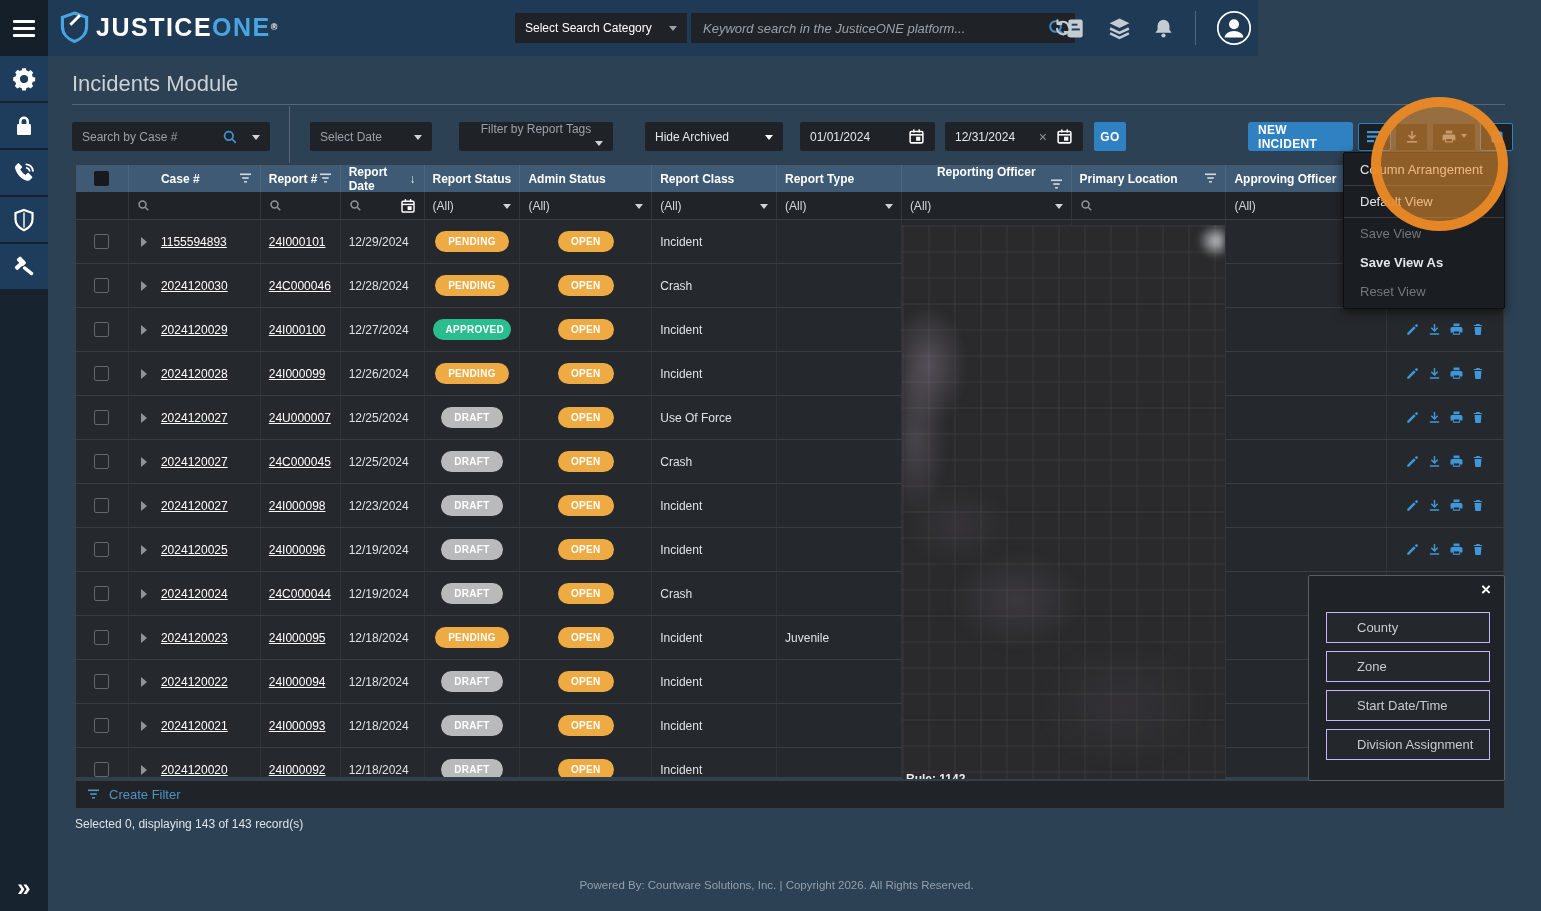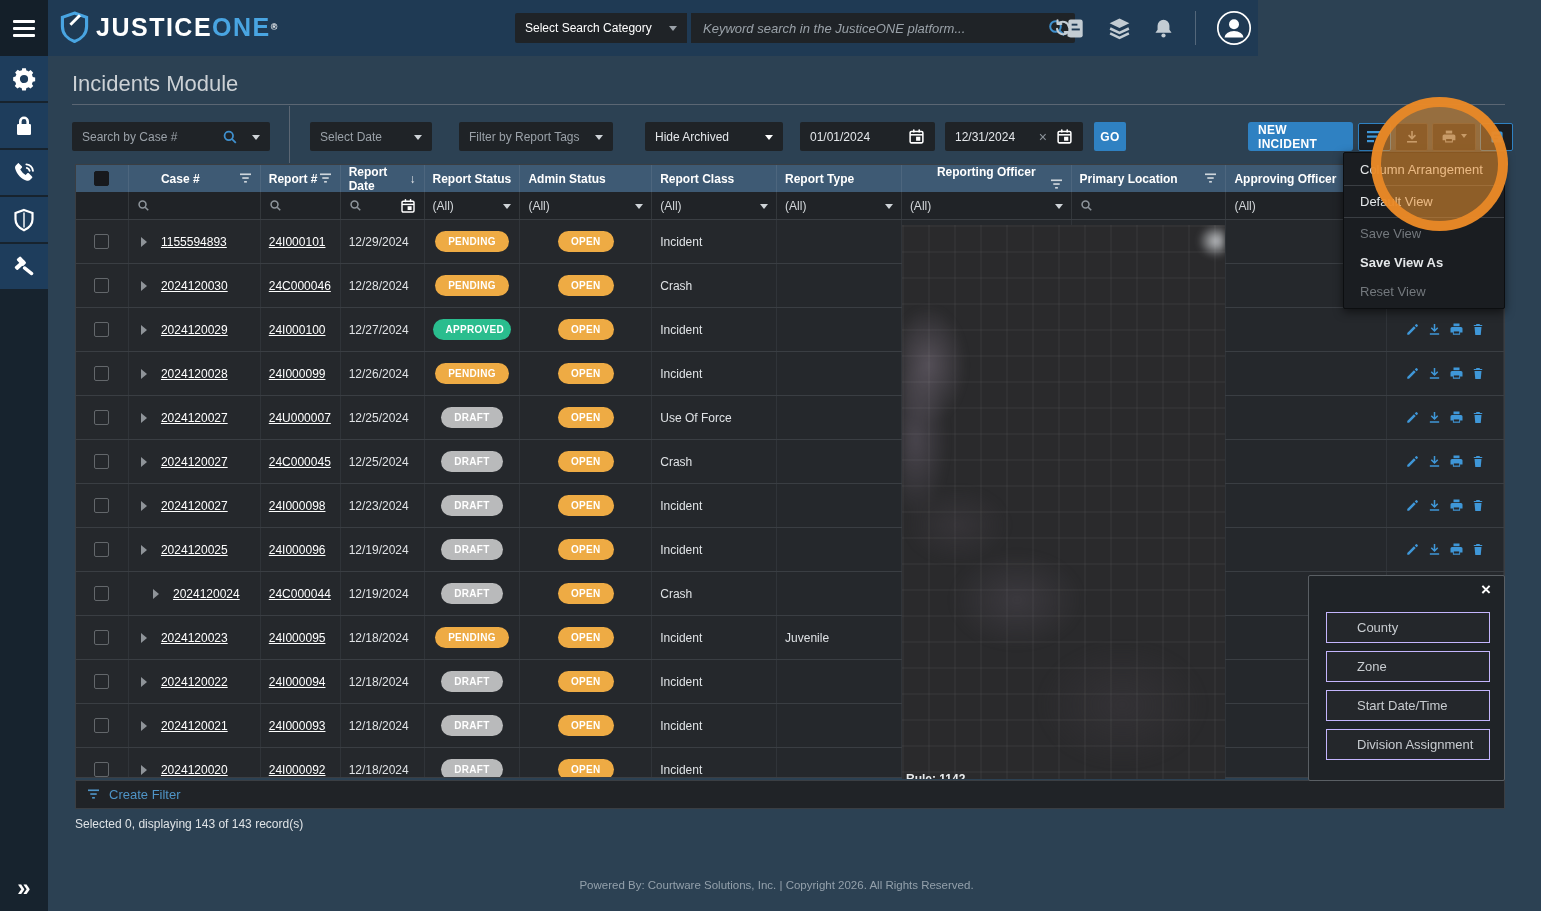--- a/index.html
+++ b/index.html
@@ -234,21 +234,21 @@
           <circle cx="8.5" cy="8.5" r="5.3" fill="none" stroke="currentColor" stroke-width="2.2"></circle>
           <line x1="12.6" y1="12.6" x2="17.3" y2="17.3" stroke="currentColor" stroke-width="2.2"></line>
         </svg>
     </span>
     <span class="caret" style="color:#cfd4d8;margin-left:14px"></span>
   </div>
   <div class="ctl" style="left:310px;width:122px;">
     <span>Select Date</span>
     <span class="caret" style="color:#cfd4d8"></span>
   </div>
-  <div class="ctl" style="left:459px;width:154px;">
+  <div class="ctl" style="left:459px;width:154px;flex-direction:column;">
     <span>Filter by Report Tags</span>
     <span class="caret" style="color:#cfd4d8"></span>
   </div>
   <div class="ctl" style="left:645px;width:138px;">
     <span class="val">Hide Archived</span>
     <span class="caret" style="color:#fff"></span>
   </div>
   <div class="ctl" style="left:800px;width:135px;">
     <span class="val">01/01/2024</span>
     <span class="icon-btn" style="margin-left:auto">
@@ -903,21 +903,21 @@
                   <path d="M5 6.4h10L13.9 18H6.1z"></path>
                 </svg>
               </span>
             </span>
           </div>
         </div>
         <div class="row">
           <div class="td c-center" style="width: 53px;">
             <span class="cb"></span>
           </div>
-          <div class="td" style="width: 132px; padding-left: 12px; justify-content: center;">
+          <div class="td" style="width: 132px; padding-left: 12px;">
             <span class="expand"></span>
             <a class="rowlink">2024120024</a>
           </div>
           <div class="td" style="width: 80px;">
             <a class="rowlink">24C000044</a>
           </div>
           <div class="td" style="width: 84px;">
             <span>12/19/2024</span>
           </div>
           <div class="td c-center" style="width: 96px;">

